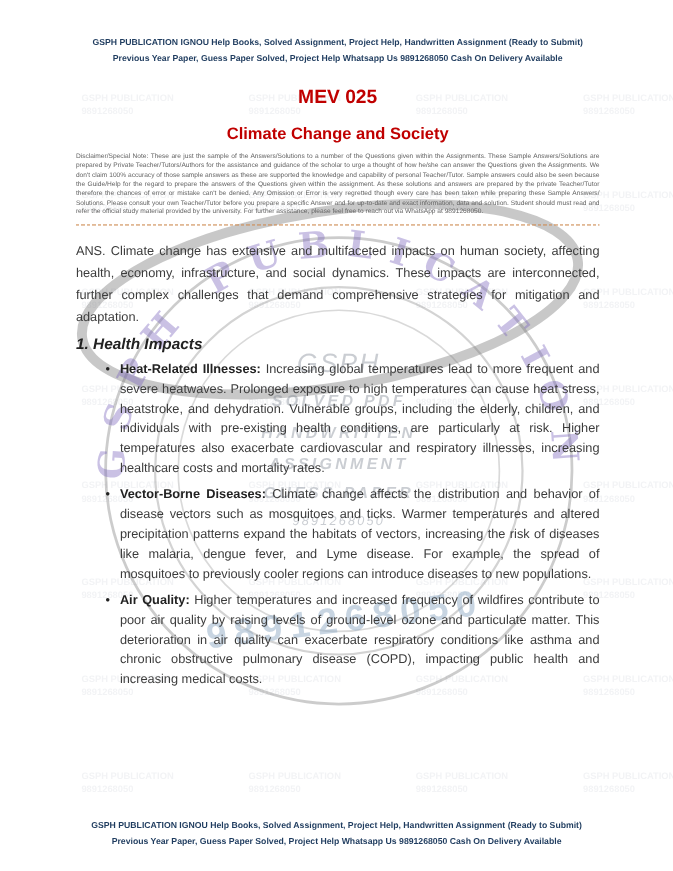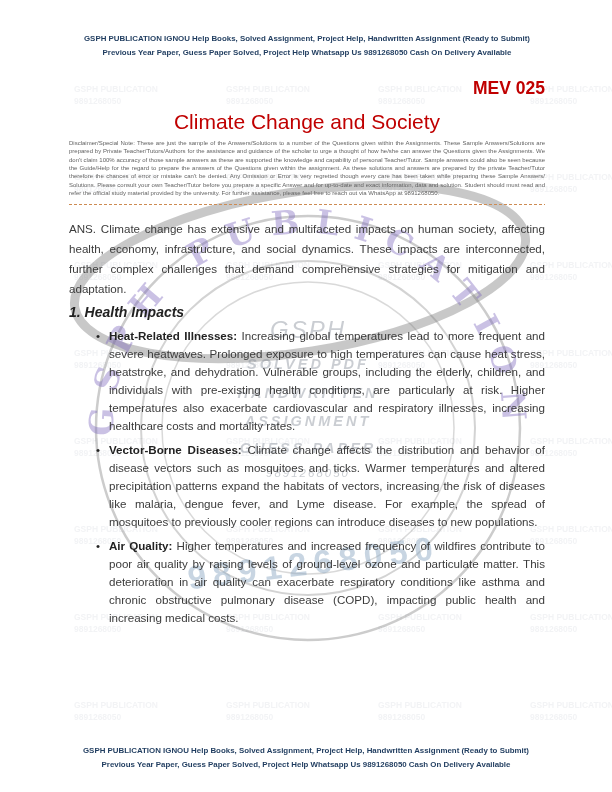--- a/index.html
+++ b/index.html
@@ -39,24 +39,24 @@
     0 176px rgba(130,140,160,.10),152px 176px rgba(130,140,160,.10),304px 176px rgba(130,140,160,.10),456px 176px rgba(130,140,160,.10),
     0 264px rgba(130,140,160,.10),152px 264px rgba(130,140,160,.10),304px 264px rgba(130,140,160,.10),456px 264px rgba(130,140,160,.10),
     0 352px rgba(130,140,160,.10),152px 352px rgba(130,140,160,.10),304px 352px rgba(130,140,160,.10),456px 352px rgba(130,140,160,.10),
     0 440px rgba(130,140,160,.10),152px 440px rgba(130,140,160,.10),304px 440px rgba(130,140,160,.10),456px 440px rgba(130,140,160,.10),
     0 528px rgba(130,140,160,.10),152px 528px rgba(130,140,160,.10),304px 528px rgba(130,140,160,.10),456px 528px rgba(130,140,160,.10),
     0 616px rgba(130,140,160,.10),152px 616px rgba(130,140,160,.10),304px 616px rgba(130,140,160,.10),456px 616px rgba(130,140,160,.10);}
   
   .content{position:absolute;left:69px;right:67px;top:0;z-index:1;}
   .hdr{margin-top:32px;text-align:center;color:var(--navy);font-weight:bold;
        font-size:7.9px;line-height:14px;}
-  .course-code{margin:19px 0 0;text-align:right;color:var(--red);
+  .course-code{margin:19px 0 0;text-align:center;color:var(--red);
                font-size:17.5px;line-height:19px;font-weight:bold;}
   .course-name{margin:14px 0 0;text-align:center;color:var(--red);
-               font-size:21px;line-height:19px;font-weight:normal;}
+               font-size:15px;line-height:19px;font-weight:bold;}
   .disclaimer{margin:8px 0 0;font-size:6px;line-height:8.35px;color:#636363;
               text-align:justify;}
   .separator{margin-top:7px;height:1px;
              background:repeating-linear-gradient(90deg,var(--dash) 0 3px,transparent 3px 5px);}
   .question{margin:9px 0 0;color:var(--purple);font-size:12.4px;line-height:15px;
             font-weight:bold;}
   .body-para{margin:14px 0 0;font-size:11.6px;line-height:20px;color:var(--body);
              text-align:justify;}
   .section-h{margin:6px 0 0;font-size:14px;line-height:14px;color:#222;font-weight:bold;font-style:italic;}
   ul.bullets{margin:8px 0 0;padding:0 0 0 30px;list-style:none;}

